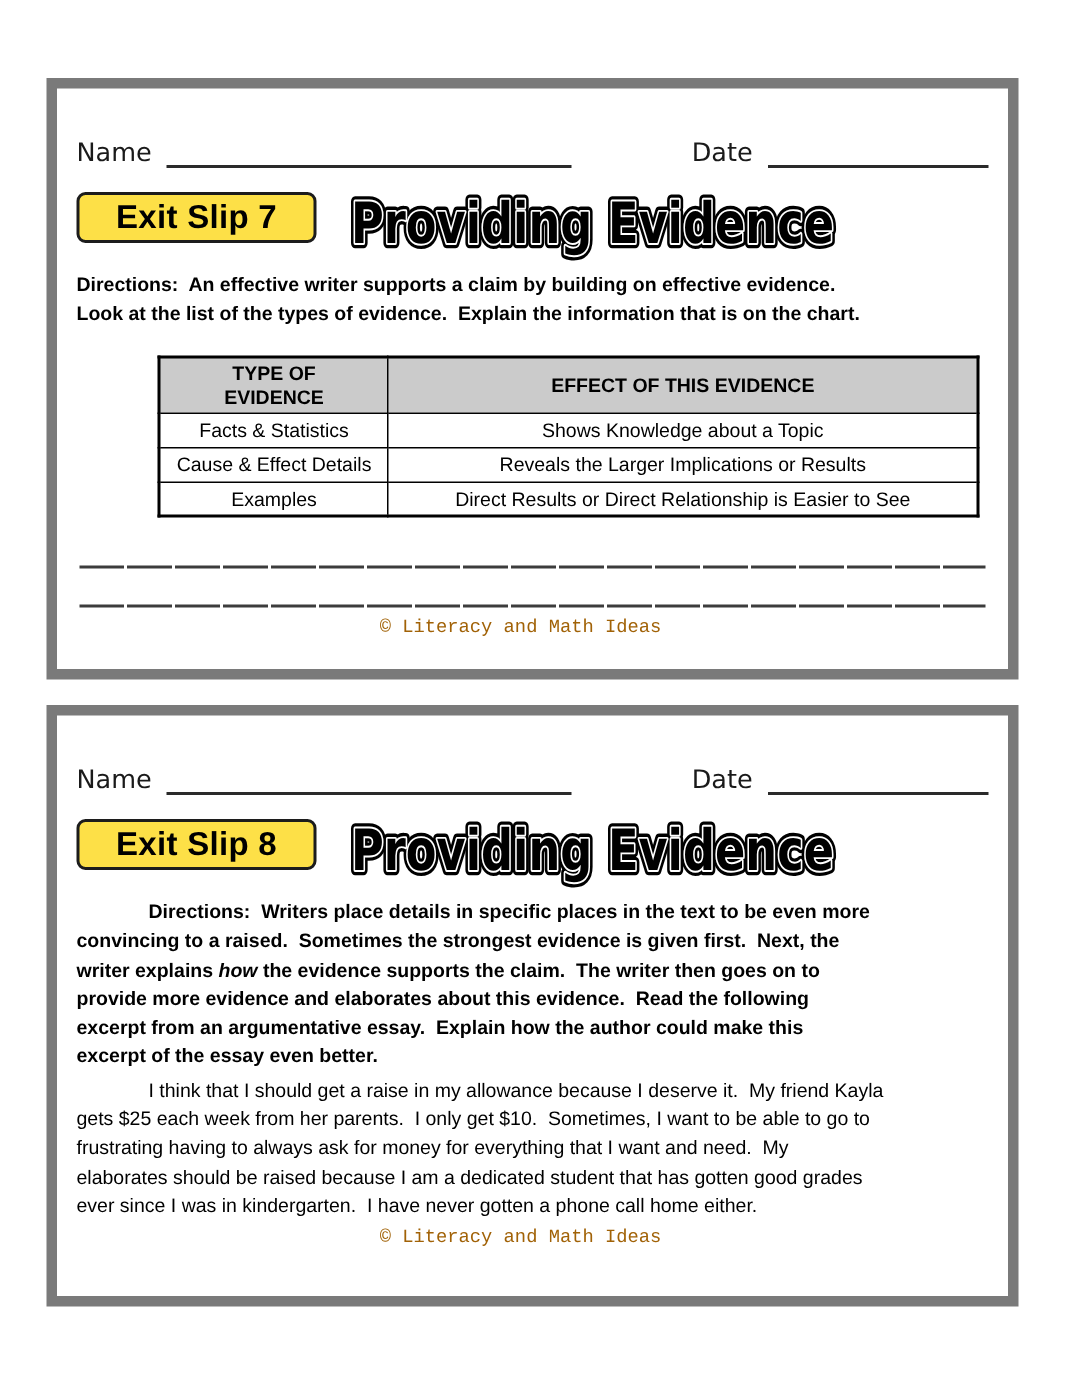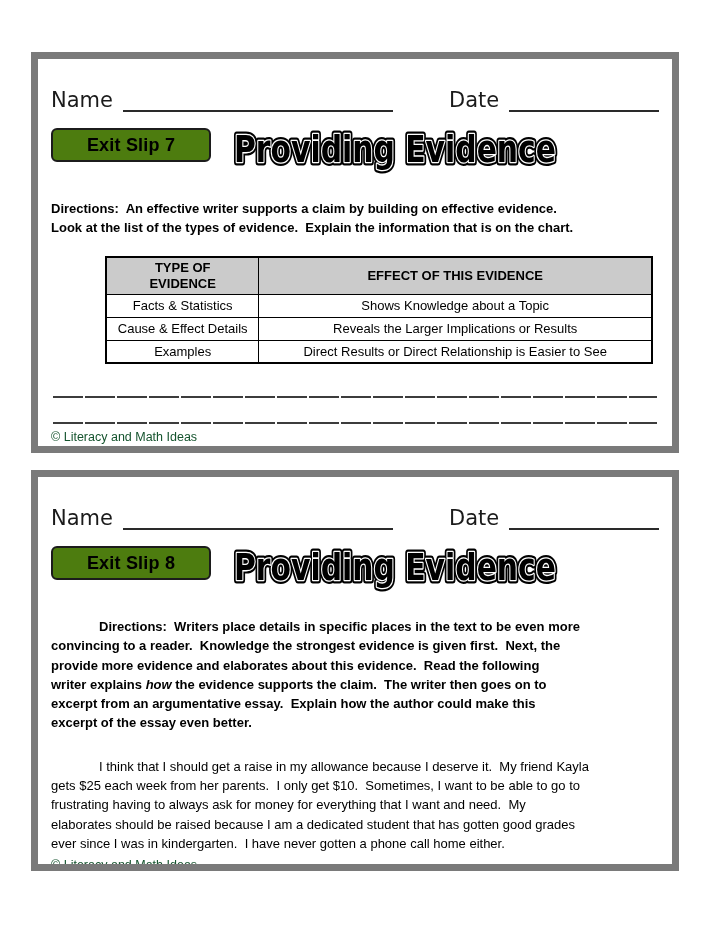--- a/index.html
+++ b/index.html
@@ -22,66 +22,66 @@
   #slip7-card { top: 52px; }
   #slip8-card { top: 470px; }
 
   
   .namedate-row {
     display: flex;
     align-items: flex-end;
     margin-top: 23px;
     height: 30px;
     font-family: "DejaVu Sans", sans-serif;
-    font-size: 21px;
+    font-size: 17px;
     color: #1a1a1a;
   }
   .fill-line {
     border-bottom: 2px solid #2a2a2a;
     height: 26px;
   }
   .name-line { width: 270px; margin-left: 10px; }
-  .date-label { margin-left: 56px; }
+  .date-label { margin-left: 80px; }
   .date-line { flex: 1; margin-left: 10px; }
 
   
   .title-row {
     display: flex;
     align-items: center;
     height: 52px;
     margin-top: 7px;
   }
   .exit-badge {
     width: 160px;
     height: 34px;
     flex: 0 0 160px;
-    background: #4d7c0f;
+    background: #fde047;
     border: 2.5px solid #1c1c1c;
     border-radius: 6px;
     display: flex;
     align-items: center;
     justify-content: center;
     font-weight: bold;
-    font-size: 18px;
+    font-size: 22px;
     letter-spacing: 0.2px;
   }
   .bubble-title-svg { margin-left: 16px; margin-top: 6px; }
 
   
-  .directions-block { margin-top: 28px; }
+  .directions-block { margin-top: 9px; }
   .p-line {
     white-space: pre;
     font-size: 13px;
     line-height: 19.3px;
   }
   .bold { font-weight: bold; }
   .ital { font-style: italic; }
   .indent { padding-left: 48px; }
   #slip8-card .directions-block { }
-  .excerpt-block { margin-top: 24px; }
+  .excerpt-block { margin-top: 3px; }
 
   
   .evidence-table {
     border-collapse: collapse;
     border: 2px solid #000;
     width: 548px;
     margin: 18px 0 0 54px;
     font-size: 13px;
     text-align: center;
     padding-left: 41px;
@@ -104,26 +104,26 @@
     height: 2px;
     margin: 0 2px;
     background: repeating-linear-gradient(to right,
       #3c3c3c 0px, #3c3c3c 30px, #ffffff 30px, #ffffff 32px);
   }
   .answer-line.first { margin-top: 32px; }
   .answer-line.second { margin-top: 24px; }
 
   
   .copyright {
-    font-family: Liberation Sans, sans-serif;
+    font-family: Liberation Mono, monospace;
     font-size: 12.5px;
-    text-align: left;
+    text-align: center;
     padding-right: 16px;
     margin-top: 6px;
-    color: #14532d;
+    color: #a16207;
   }
   #slip8-card .copyright { margin-top: 5px; }
 </style>
 </head>
 <body>
 
 <div class="slip-card" id="slip7-card">
   <div class="namedate-row">
     <span>Name</span>
     <span class="fill-line name-line"></span>
@@ -191,23 +191,23 @@
     </div>
     <svg class="bubble-title-svg" width="336" height="52" viewBox="0 0 336 52">
       <text x="168" y="40" text-anchor="middle" font-family="DejaVu Sans, sans-serif" font-size="38" font-weight="bold" textLength="322" lengthAdjust="spacingAndGlyphs" fill="none" stroke="#000" stroke-width="7" stroke-linejoin="round">Providing Evidence</text>
       <text x="168" y="40" text-anchor="middle" font-family="DejaVu Sans, sans-serif" font-size="38" font-weight="bold" textLength="322" lengthAdjust="spacingAndGlyphs" fill="none" stroke="#fff" stroke-width="2.6" stroke-linejoin="round">Providing Evidence</text>
       <text x="168" y="40" text-anchor="middle" font-family="DejaVu Sans, sans-serif" font-size="38" font-weight="bold" textLength="322" lengthAdjust="spacingAndGlyphs" fill="#000">Providing Evidence</text>
     </svg>
   </div>
 
   <div class="directions-block">
     <div class="p-line bold indent">Directions:  Writers place details in specific places in the text to be even more</div>
-    <div class="p-line bold">convincing to a reader.  Knowledge the strongest evidence is given first.  Next, the</div>
+    <div class="p-line bold">convincing to a raised.  Sometimes the strongest evidence is given first.  Next, the</div>
+    <div class="p-line bold"><span>writer explains </span><span class="ital">how</span><span> the evidence supports the claim.  The writer then goes on to</span></div>
     <div class="p-line bold">provide more evidence and elaborates about this evidence.  Read the following</div>
-    <div class="p-line bold"><span>writer explains </span><span class="ital">how</span><span> the evidence supports the claim.  The writer then goes on to</span></div>
     <div class="p-line bold">excerpt from an argumentative essay.  Explain how the author could make this</div>
     <div class="p-line bold">excerpt of the essay even better.</div>
   </div>
 
   <div class="excerpt-block">
     <div class="p-line indent">I think that I should get a raise in my allowance because I deserve it.  My friend Kayla</div>
     <div class="p-line">gets $25 each week from her parents.  I only get $10.  Sometimes, I want to be able to go to</div>
     <div class="p-line">frustrating having to always ask for money for everything that I want and need.  My</div>
     <div class="p-line">elaborates should be raised because I am a dedicated student that has gotten good grades</div>
     <div class="p-line">ever since I was in kindergarten.  I have never gotten a phone call home either.</div>

